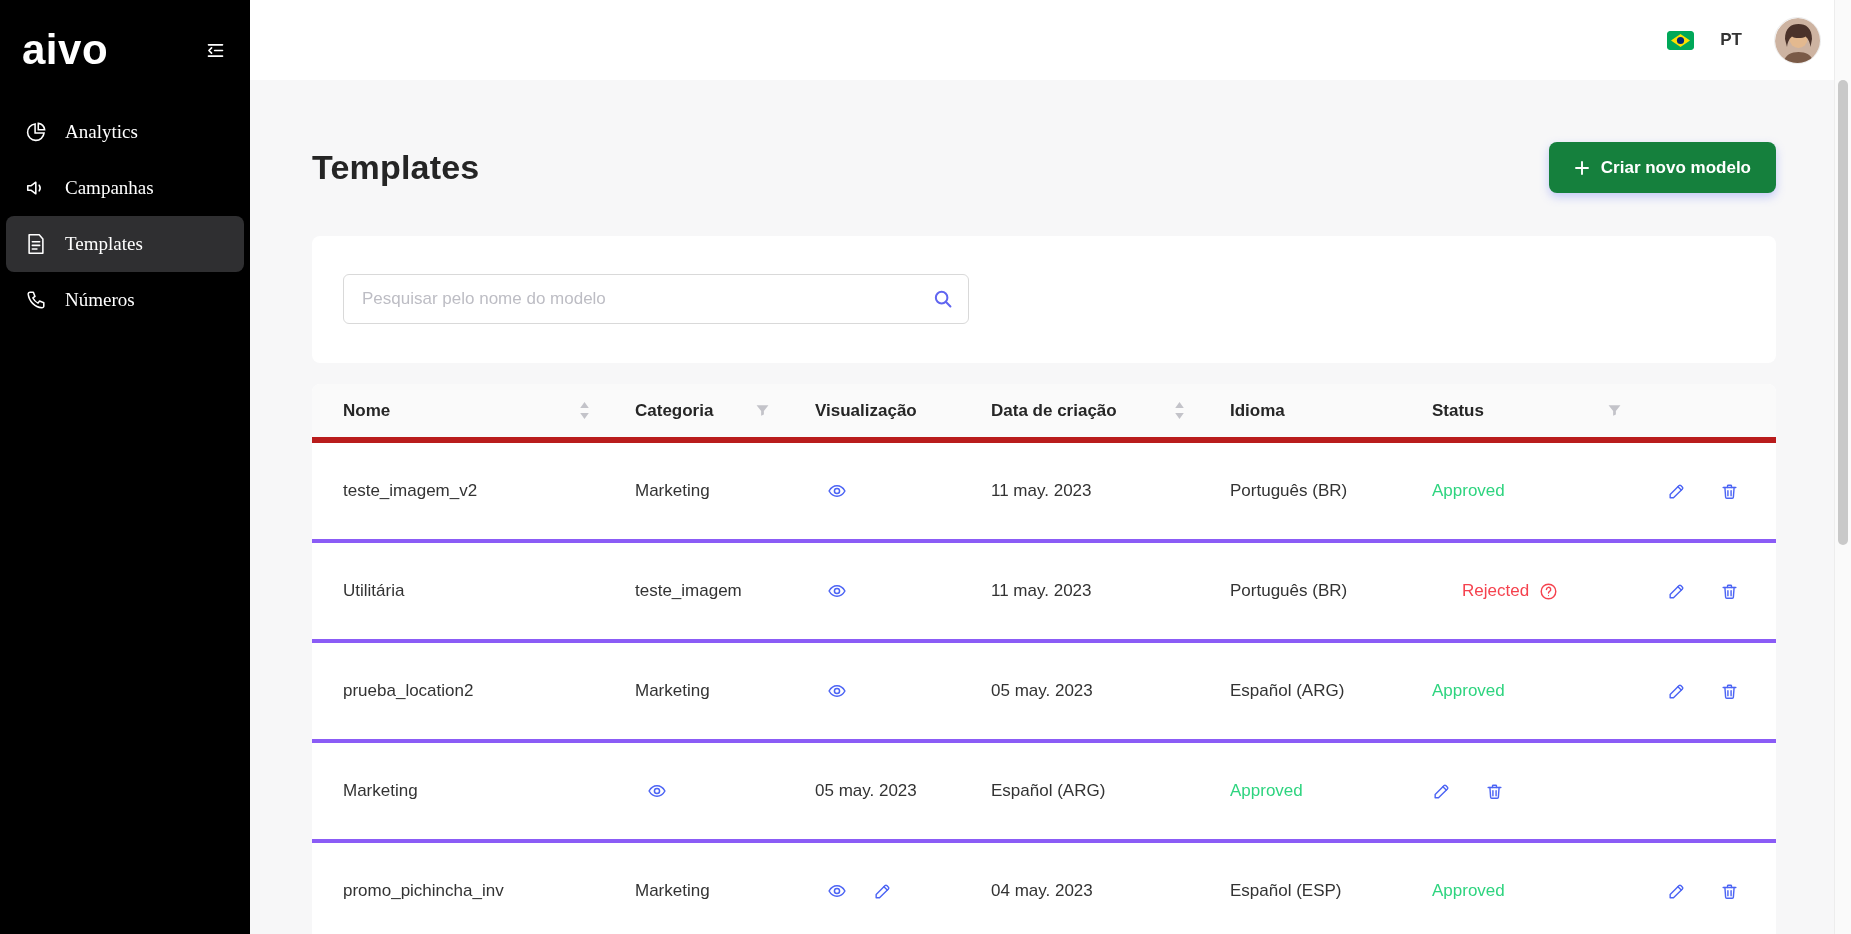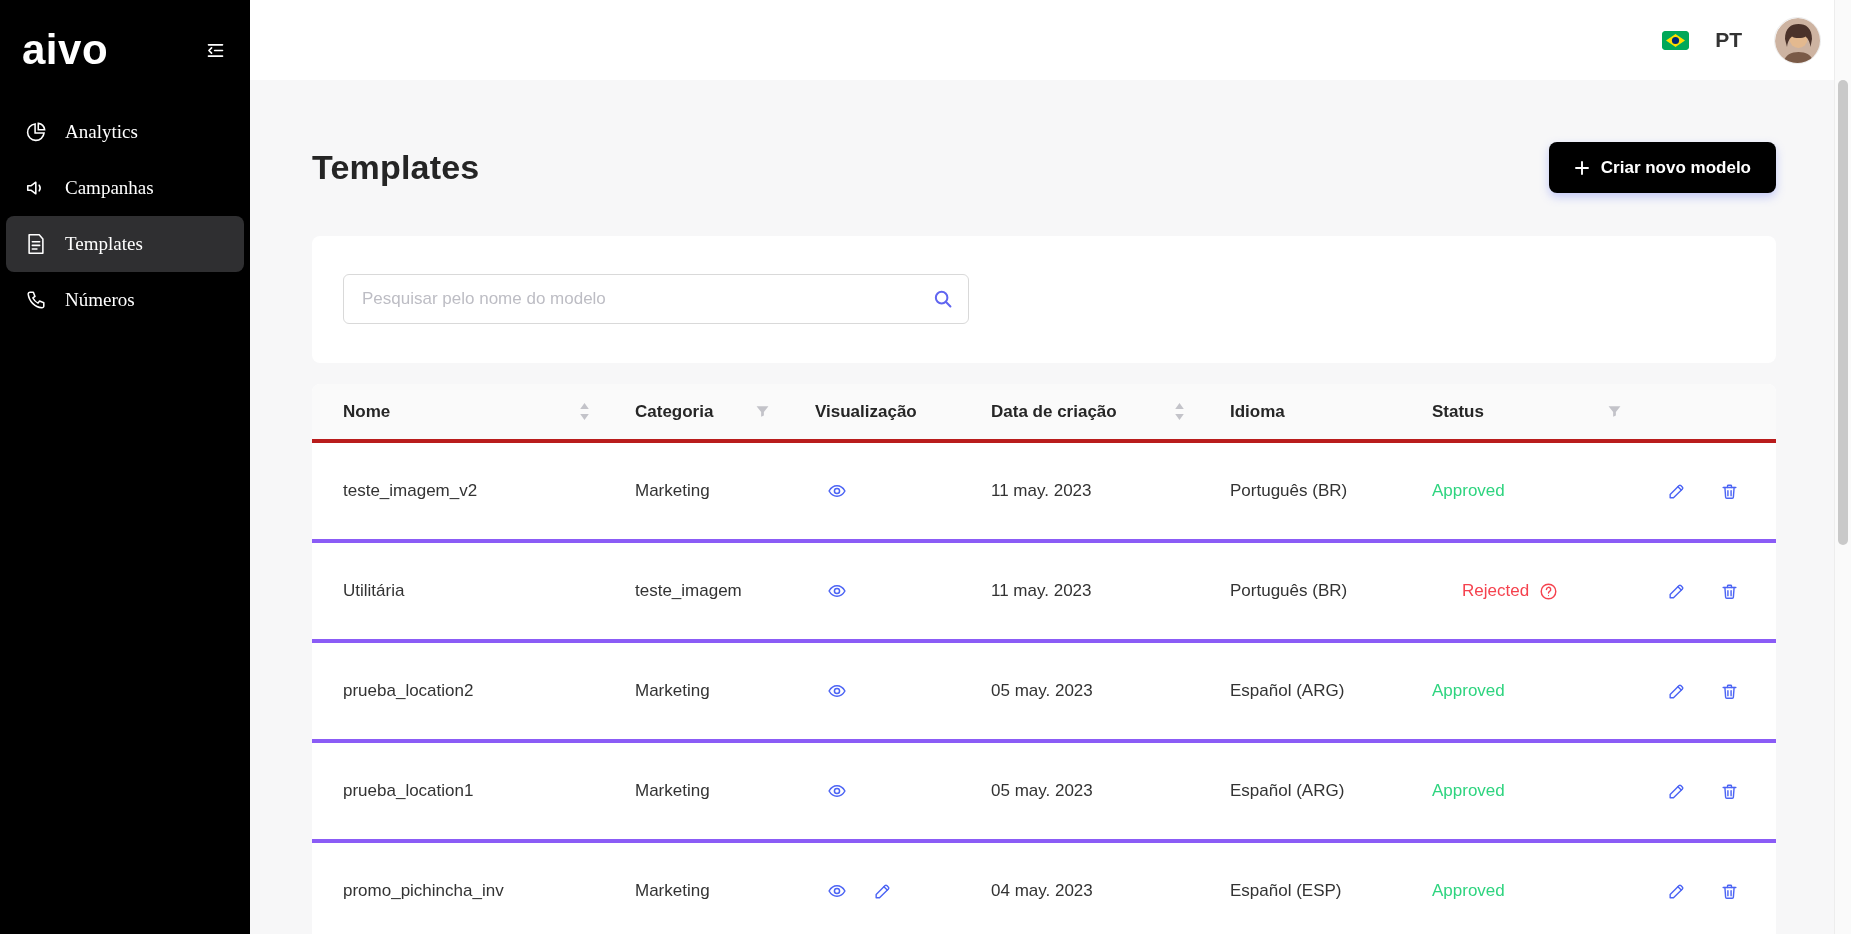--- a/index.html
+++ b/index.html
@@ -18,42 +18,42 @@
   .collapse-btn { color:#fff; display:inline-flex; cursor:pointer; }
   .menu { padding:12px 6px; display:flex; flex-direction:column; }
   .menu-item { display:flex; align-items:center; gap:18px; height:56px; padding:0 18px; border-radius:8px; font-size:19px; color:#fff; cursor:pointer;font-family:Liberation Serif, serif; }
   .menu-item.active { background:#2f2f31; }
   .menu-icon { display:inline-flex; width:23px; justify-content:center; color:#fff; }
 
   
   .main { flex:1; display:flex; flex-direction:column; background:#f7f7f8; position:relative; min-width:0; }
   .topbar { height:80px; flex-shrink:0; background:#fff; display:flex; align-items:center; justify-content:flex-end; padding-right:30px; }
   .flag { display:inline-flex; border-radius:3px; overflow:hidden; }
-  .lang { font-size:21px; font-weight:700; color:#333; margin-left:26px; }
+  .lang { font-size:17px; font-weight:700; color:#333; margin-left:26px; }
   .avatar { width:47px; height:47px; border-radius:50%; overflow:hidden; margin-left:32px; border:1px solid #ececec; flex-shrink:0; cursor:pointer; }
 
   .content { width:1464px; margin-left:62px; padding-top:62px; }
 
   .title-row { display:flex; justify-content:space-between; align-items:center; height:51px; }
   .page-title { font-size:34px; font-weight:600; color:#252525; letter-spacing:.2px; }
-  .create-btn { height:51px; padding:0 25px; background:#000000; color:#fff; border:none; border-radius:8px;
+  .create-btn { height:51px; padding:0 25px; background:#15803d; color:#fff; border:none; border-radius:8px;
     font-size:17px; font-weight:700; font-family:inherit; display:flex; align-items:center; gap:11px;
     box-shadow:0 4px 10px rgba(97,114,246,.35); cursor:pointer; }
 
   .search-card { margin-top:43px; background:#fff; border-radius:8px; height:127px; padding:38px 31px; }
   .search-box { position:relative; width:626px; height:50px; }
   .search-input { width:100%; height:100%; border:1px solid #d9d9d9; border-radius:6px; padding:0 54px 0 18px;
     font-size:17px; color:#333; font-family:inherit; outline:none; background:#fff; }
   .search-input::placeholder { color:#bdbdc4; }
   .search-icon { position:absolute; right:15px; top:50%; transform:translateY(-50%); display:inline-flex; cursor:pointer; }
 
   
   .table { margin-top:21px; background:#fff; border-radius:8px 8px 0 0; overflow:hidden; }
   .thead, .trow { display:grid; grid-template-columns:292px 180px 176px 239px 202px 235px 1fr; }
-  .thead { height:59px; background:#fafafa; border-bottom:4px solid #b91c1c; }
+  .thead { height:59px; background:#fafafa; border-bottom:6px solid #b91c1c; }
   .th { display:flex; align-items:center; justify-content:space-between; padding:0 14px 0 31px;
     font-size:17px; font-weight:700; color:#262626; }
   .th-icon { display:inline-flex; cursor:pointer; }
   .trow { height:100px; background:#fff; border-bottom:4px solid #8b5cf6; }
   .td { display:flex; align-items:center; padding-left:31px; font-size:17px; color:#333; }
   .td-preview { padding-left:43px; }
   .td-preview .icon-btn + .icon-btn { margin-left:26px; }
   .td-actions .icon-btn + .icon-btn { margin-left:34px; }
   .icon-btn { display:inline-flex; color:#4c64f4; cursor:pointer; }
   .status-text { font-size:17px;text-align:right; }
@@ -320,21 +320,20 @@
                   <path d="M4 7h16"></path>
                   <path d="M9.5 7V4.8A.9.9 0 0 1 10.4 4h3.2a.9.9 0 0 1 .9.8V7"></path>
                   <path d="M6.2 7l.9 12.2a1.4 1.4 0 0 0 1.4 1.3h7a1.4 1.4 0 0 0 1.4-1.3L17.8 7"></path>
                   <path d="M10 11v6.5M14 11v6.5"></path>
                 </svg>
             </span>
           </div>
         </div>
 
         <div class="trow">
-          <div class="td">prueba_location1</div>
           <div class="td">Marketing</div>
           <div class="td td-preview">
             <span class="icon-btn">
               <svg width="20" height="20" viewBox="0 0 24 24" fill="none" stroke="currentColor" stroke-width="1.8" stroke-linecap="round" stroke-linejoin="round">
                   <path d="M2.5 12S6 5.8 12 5.8 21.5 12 21.5 12 18 18.2 12 18.2 2.5 12 2.5 12z"></path>
                   <circle cx="12" cy="12" r="3.1"></circle>
                 </svg>
             </span>
           </div>
           <div class="td">05 may. 2023</div>

